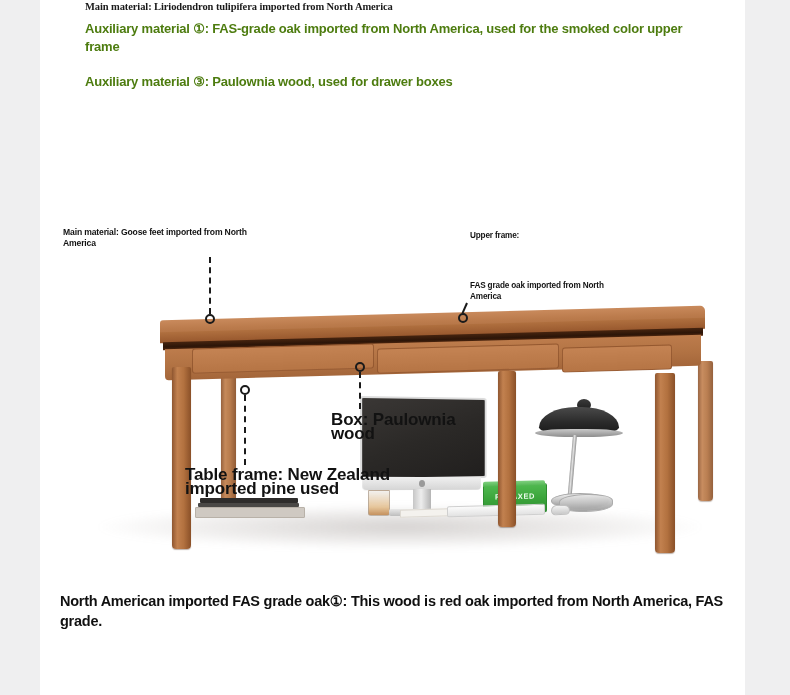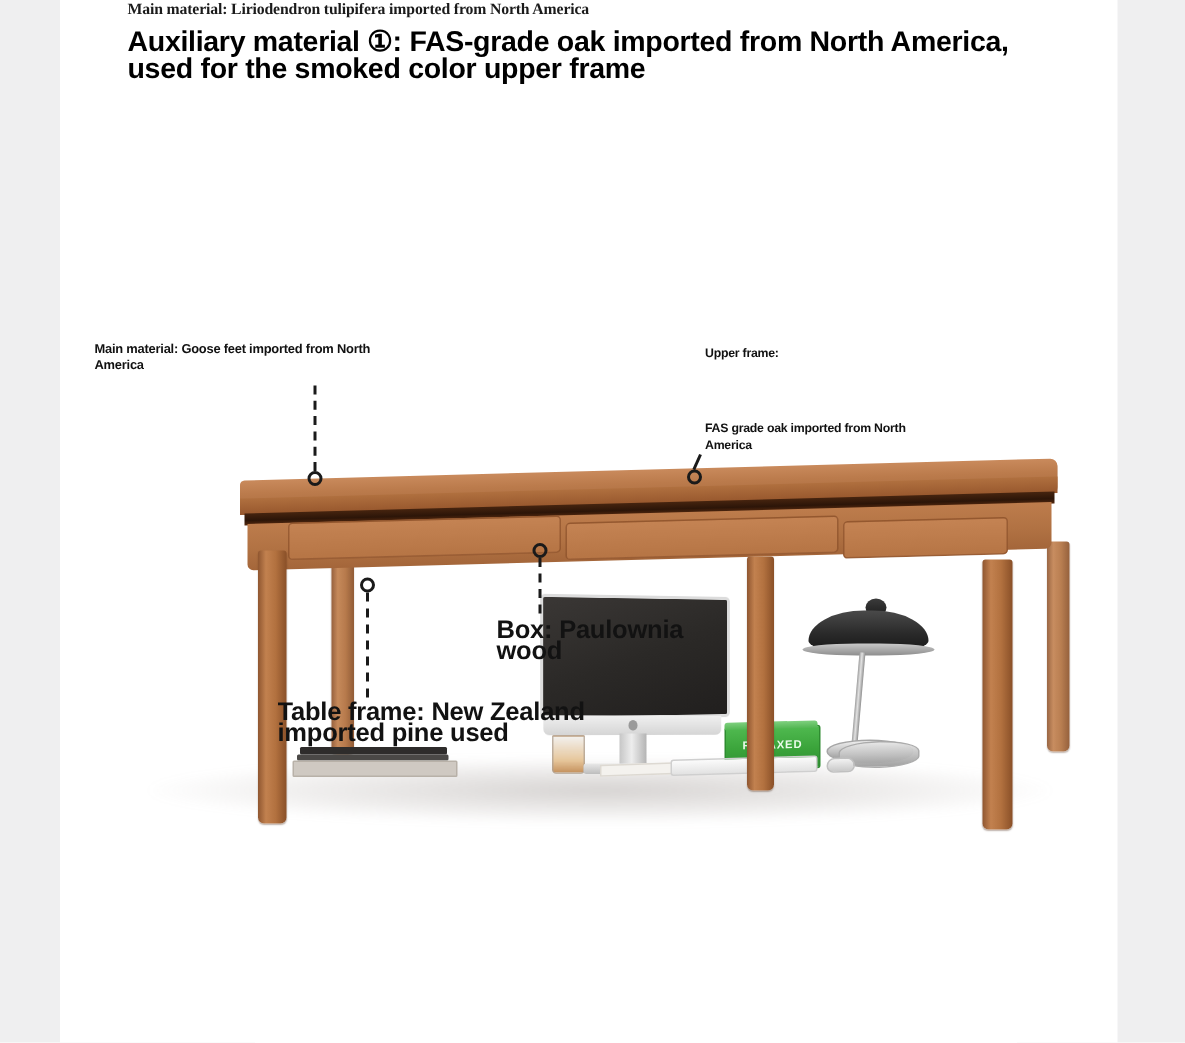--- a/index.html
+++ b/index.html
@@ -18,21 +18,21 @@
   .spec-block{
     position:absolute;left:45px;top:0px;width:620px;
   }
   .spec-small{
     font-size:10.5px;font-weight:bold;color:#1b1b1b;
     line-height:13.5px;letter-spacing:-0.1px;
     margin:0 0 6px 0;
     font-family:Liberation Serif, serif;
   }
   .spec-line{
-    font-size:19px;font-weight:bold;color:#000000;
+    font-size:13px;font-weight:bold;color:#4d7c0f;
     line-height:18px;letter-spacing:-0.2px;
     margin:0 16px 5px 0;
   }
   .spec-line.gap{margin-top:17px;}
 
   
   .photo{
     position:absolute;left:15px;top:185px;width:675px;height:390px;
     background:#ffffff;overflow:hidden;
   }
@@ -225,20 +225,21 @@
   }
 </style>
 </head>
 <body>
 
 <div class="page">
 
   <div class="spec-block">
     <p class="spec-small">Main material: Liriodendron tulipifera imported from North America</p>
     <p class="spec-line">Auxiliary material ①: FAS-grade oak imported from North America, used for the smoked color upper frame</p>
+    <p class="spec-line gap">Auxiliary material ③: Paulownia wood, used for drawer boxes</p>
   </div>
 
   <div class="photo">
 
     <div class="floor-shadow"></div>
 
     <div class="leg l-back-left"></div>
     <div class="leg l-back-right"></div>
 
     <div class="books">
@@ -300,14 +301,15 @@
     <div class="marker" style="left:185px;top:200px;"></div>
     <div class="leader" style="left:189px;top:210px;height:70px;"></div>
     <div class="anno" style="left:130px;top:283px;width:268px;">Table frame: New Zealand imported pine used</div>
 
     <div class="marker" style="left:300px;top:177px;"></div>
     <div class="leader" style="left:304px;top:187px;height:37px;"></div>
     <div class="anno" style="left:276px;top:228px;width:125px;">Box: Paulownia wood</div>
 
   </div>
 
+  <div class="caption">North American imported FAS grade oak①: This wood is red oak imported from North America, FAS grade.</div>
 
 </div>
 
 </body></html>

